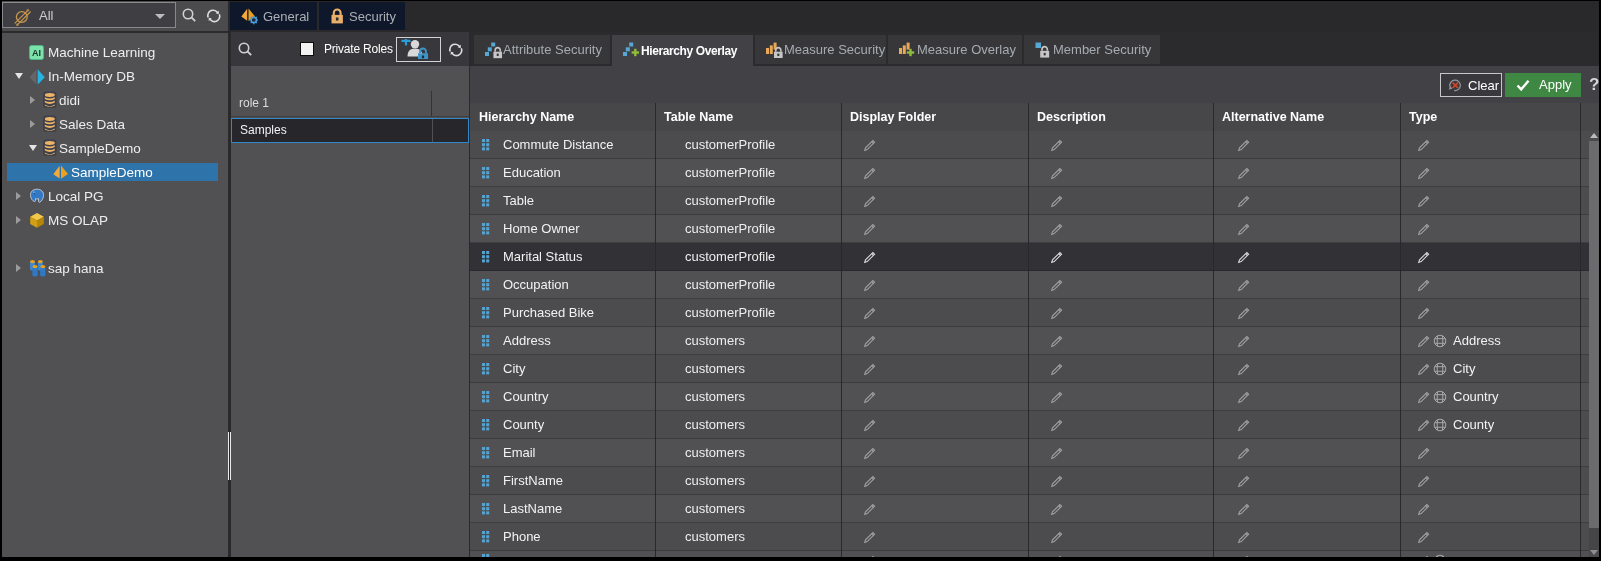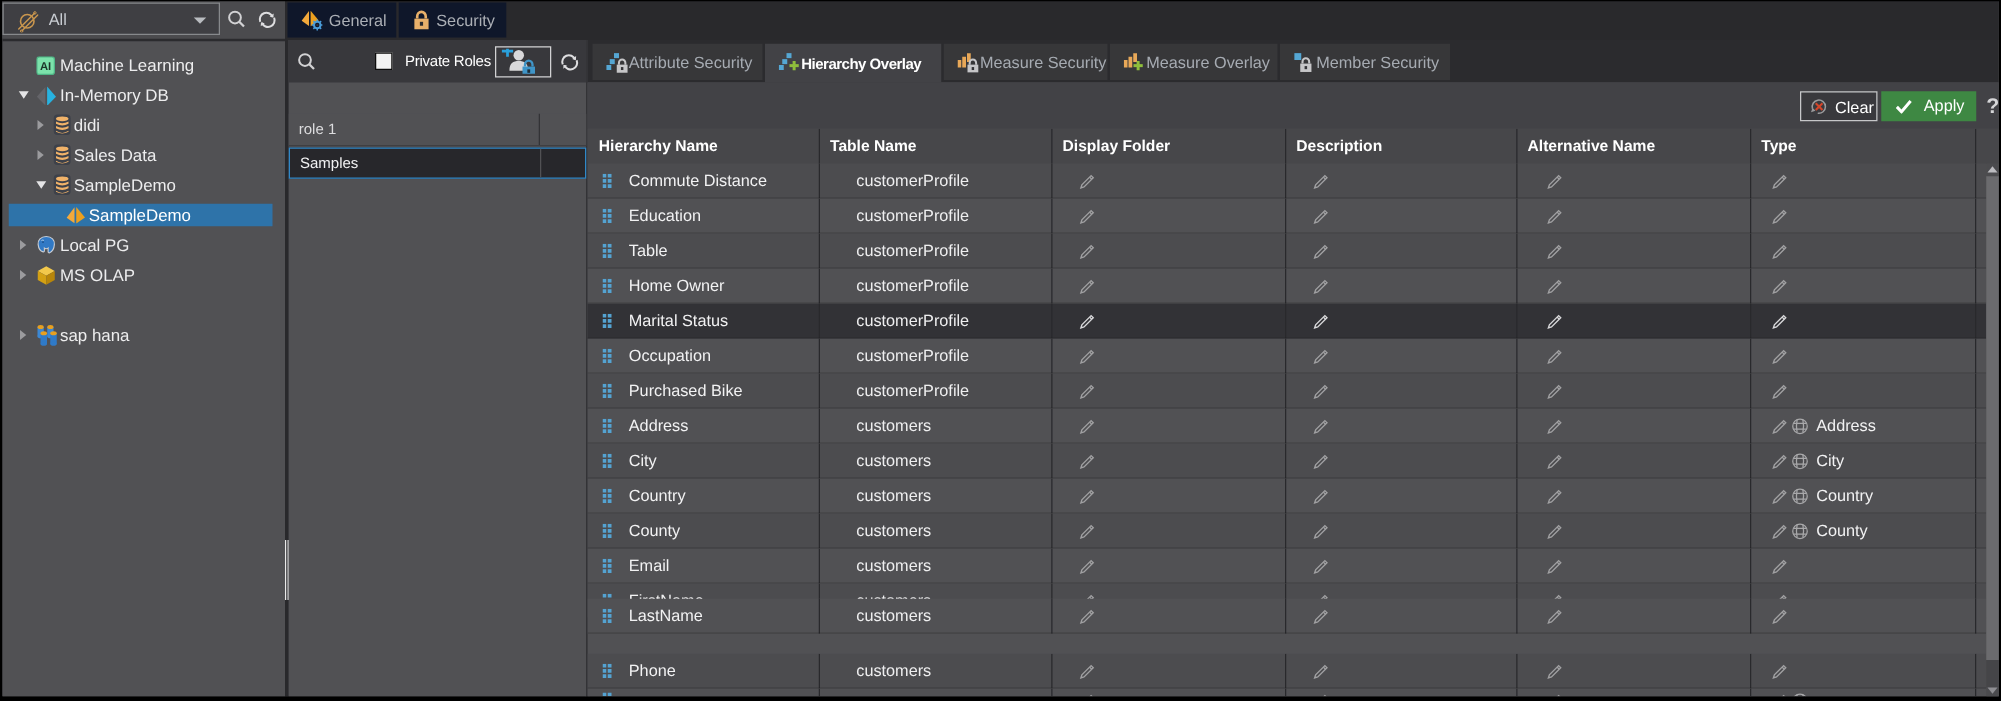--- a/index.html
+++ b/index.html
@@ -819,21 +819,21 @@
             <path d="M8.7 3.7 L10.4 5.4" stroke="#a0a0a2" stroke-width="1.1"></path>
           </svg>
 <div class="v" style="left:185px"></div>
 <div class="v" style="left:371px"></div>
 <div class="v" style="left:558px"></div>
 <div class="v" style="left:743px"></div>
 <div class="v" style="left:930px"></div>
 <div class="v" style="left:1110px"></div>
 <div class="bline"></div>
 </div>
-<div class="row even" style="top:348px">
+<div class="row even" style="top:364px">
 <svg class="abs" style="left:12px;top:8px" width="8" height="12" viewBox="0 0 8 12">
             <rect x="0" y="0" width="3" height="3" fill="#54a3d2"></rect>
             <rect x="0" y="4.2" width="3" height="3" fill="#54a3d2"></rect>
             <rect x="0" y="8.4" width="3" height="3" fill="#54a3d2"></rect>
             <rect x="4.2" y="0" width="3" height="3" fill="#54a3d2"></rect>
             <rect x="4.2" y="4.2" width="3" height="3" fill="#54a3d2"></rect>
             <rect x="4.2" y="8.4" width="3" height="3" fill="#54a3d2"></rect>
           </svg>
 <span class="nm">LastName</span>
           <span class="tb">customers</span>

